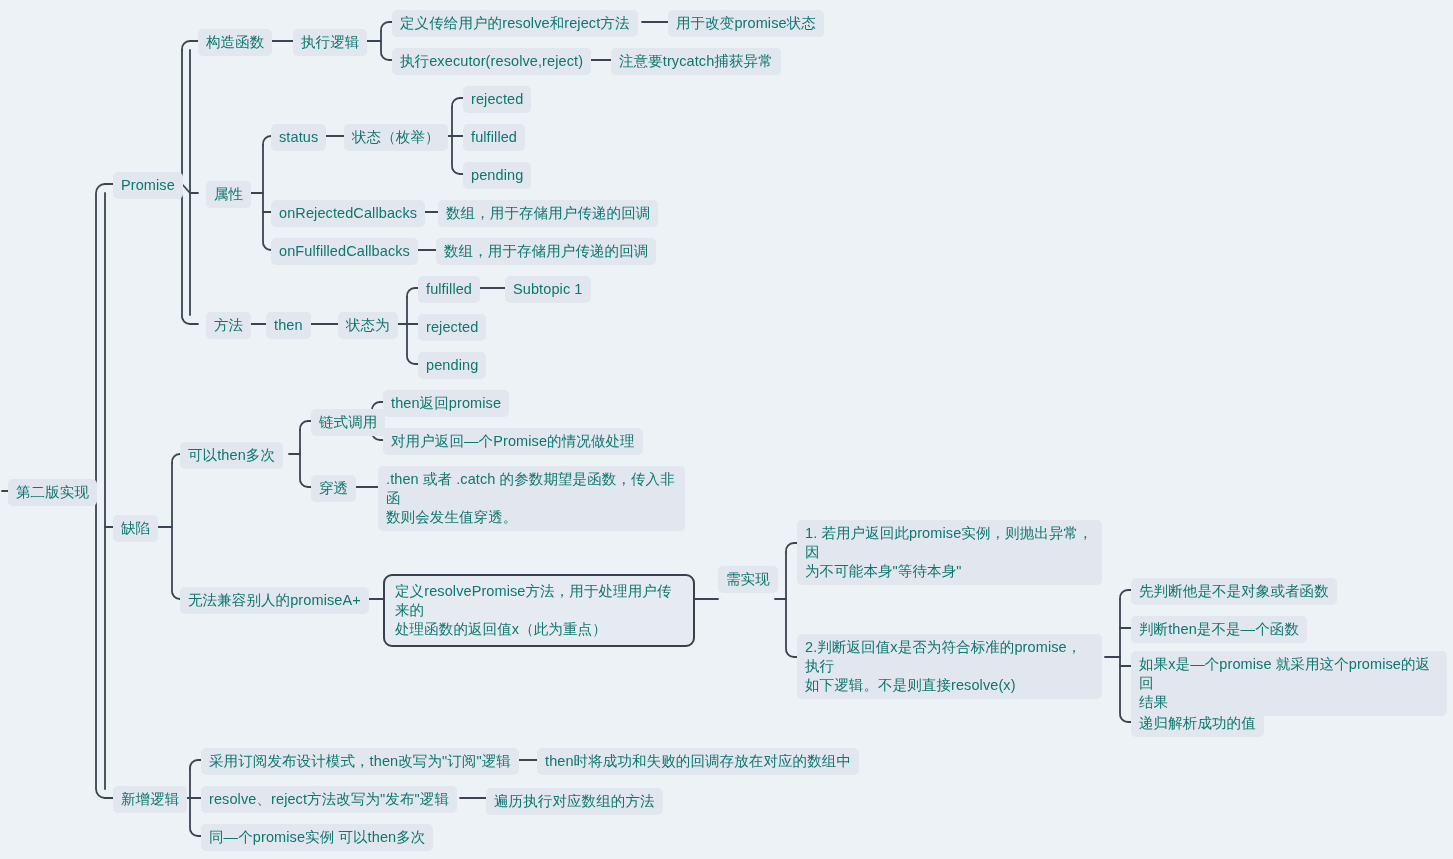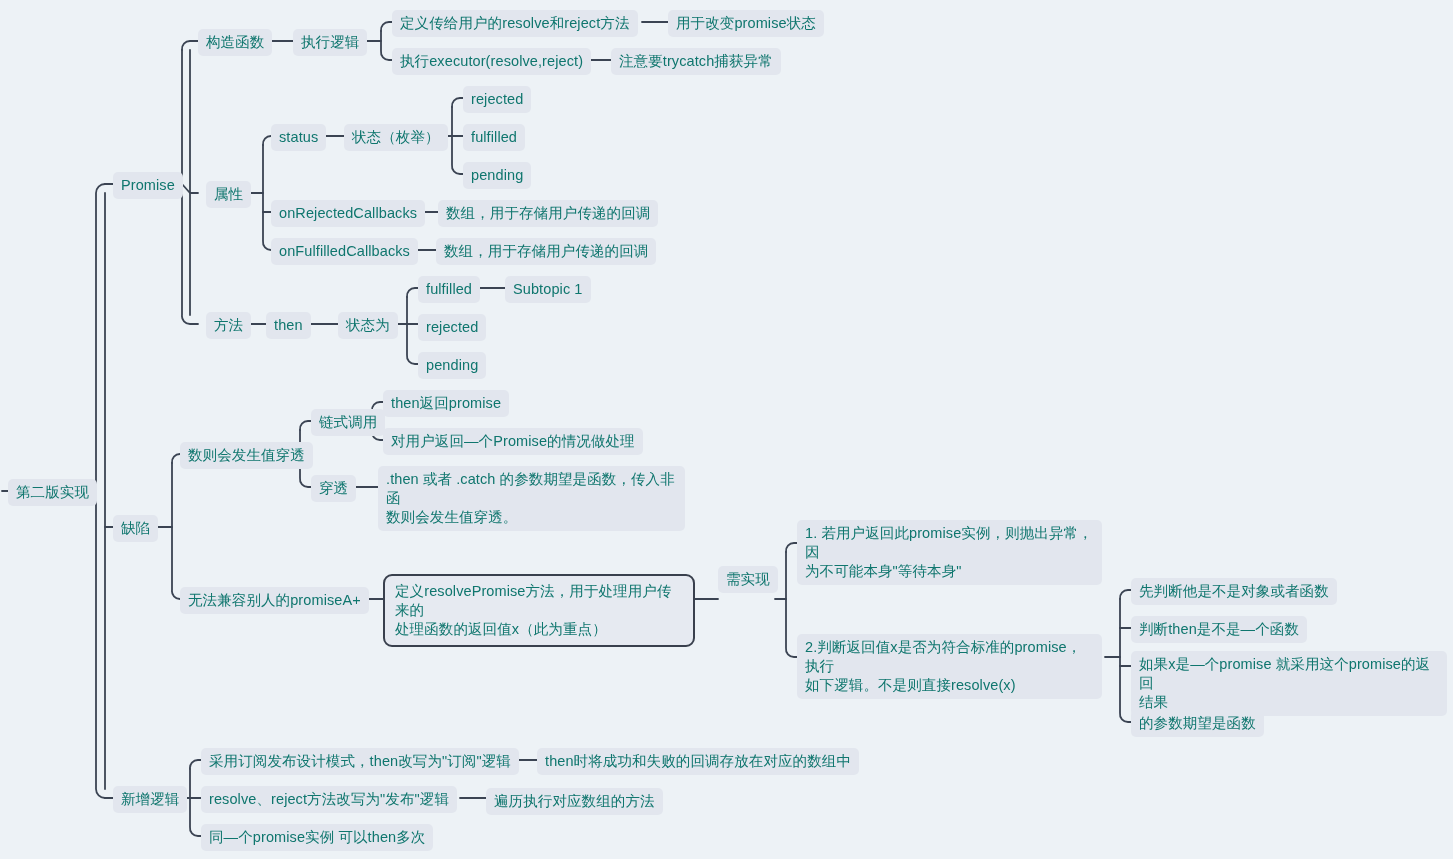--- a/index.html
+++ b/index.html
@@ -178,41 +178,41 @@
 
   <div class="node" style="left:206px; top:312px;text-align:right;">方法</div>
   <div class="node" style="left:266px; top:312px;">then</div>
   <div class="node" style="left:338px; top:312px;">状态为</div>
   <div class="node" style="left:418px; top:276px;">fulfilled</div>
   <div class="node" style="left:505px; top:276px;">Subtopic 1</div>
   <div class="node" style="left:418px; top:314px;">rejected</div>
   <div class="node" style="left:418px; top:352px;">pending</div>
 
   <div class="node" style="left:113px; top:515px;">缺陷</div>
-  <div class="node" style="left:180px; top:442px;">数则会发生值穿透</div>
+  <div class="node" style="left:180px; top:442px;">可以then多次</div>
   <div class="node" style="left:311px; top:409px;">链式调用</div>
   <div class="node" style="left:383px; top:390px;">then返回promise</div>
   <div class="node" style="left:383px; top:428px;">对用户返回—个Promise的情况做处理</div>
   <div class="node" style="left:311px; top:475px;">穿透</div>
   <div class="node" style="left:378px; top:466px; width:307px;">.then 或者 .catch 的参数期望是函数，传入非函
 数则会发生值穿透。</div>
 
   <div class="node" style="left:180px; top:587px;">无法兼容别人的promiseA+</div>
   <div class="node sel" style="left:383px; top:574px; width:312px;">定义resolvePromise方法，用于处理用户传来的
 处理函数的返回值x（此为重点）</div>
   <div class="node" style="left:718px; top:566px;">需实现</div>
   <div class="node" style="left:797px; top:520px; width:305px;">1. 若用户返回此promise实例，则抛出异常，因
 为不可能本身"等待本身"</div>
   <div class="node" style="left:797px; top:634px; width:305px;">2.判断返回值x是否为符合标准的promise，执行
 如下逻辑。不是则直接resolve(x)</div>
   <div class="node" style="left:1131px; top:578px;">先判断他是不是对象或者函数</div>
   <div class="node" style="left:1131px; top:616px;">判断then是不是—个函数</div>
   <div class="node" style="left:1131px; top:651px; width:316px;">如果x是—个promise 就采用这个promise的返回
 结果</div>
-  <div class="node" style="left:1131px; top:710px;">的参数期望是函数</div>
+  <div class="node" style="left:1131px; top:710px;">递归解析成功的值</div>
 
   <div class="node" style="left:113px; top:786px;">新增逻辑</div>
   <div class="node" style="left:201px; top:748px;">采用订阅发布设计模式，then改写为"订阅"逻辑</div>
   <div class="node" style="left:537px; top:748px;">then时将成功和失败的回调存放在对应的数组中</div>
   <div class="node" style="left:201px; top:786px;">resolve、reject方法改写为"发布"逻辑</div>
   <div class="node" style="left:486px; top:788px;">遍历执行对应数组的方法</div>
   <div class="node" style="left:201px; top:824px;">同—个promise实例 可以then多次</div>
 
 </div>
 

